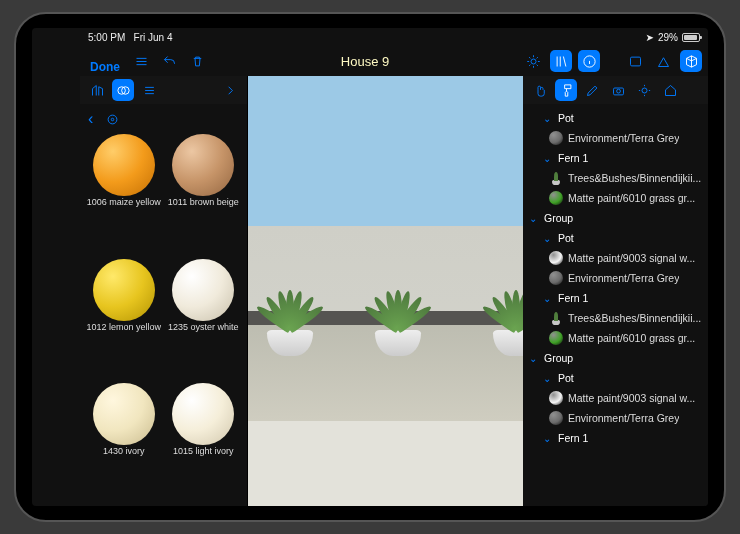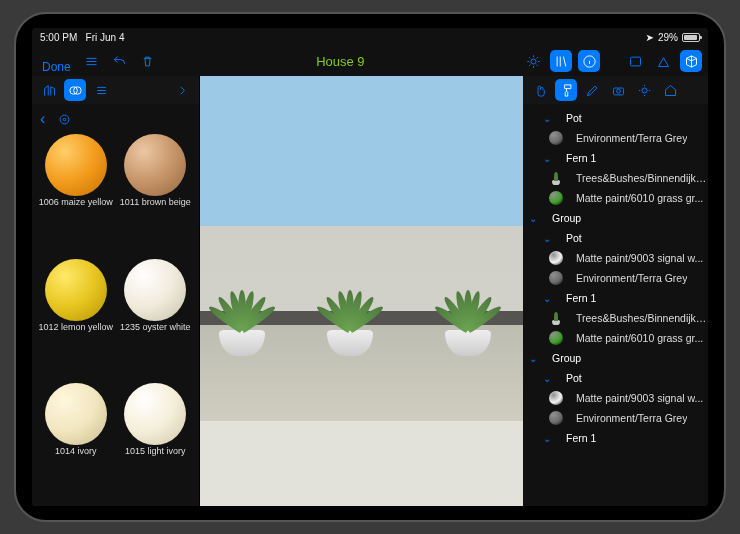--- a/index.html
+++ b/index.html
@@ -1,30 +1,30 @@
 <!DOCTYPE html>
 <html><head>
 <meta charset="utf-8">
 <style>
   * { margin: 0; padding: 0; box-sizing: border-box; font-family: -apple-system, "Helvetica Neue", Arial, sans-serif; }
   body { background: #3a3a3a; display: flex; justify-content: center; align-items: center; height: 534px; width: 740px; overflow: hidden; }
   .tablet { width: 712px; height: 510px; background: #000; border-radius: 32px; border: 2px solid #555; padding: 14px 16px; position: relative; }
-  .screen { width: 100%; height: 100%; background: #111; border-radius: 4px; overflow: hidden; display: flex; flex-direction: column; color: #fff; }
+  .screen { width: 100%; height: 100%; background: #111; border-radius: 4px; overflow: hidden; display: flex; flex-direction: column; color: #fff; padding-left: 48px; }
   .status-bar { height: 18px; display: flex; justify-content: space-between; align-items: center; font-size: 10px; padding: 0 8px; color: #eee; }
   .status-right { display: flex; align-items: center; gap: 4px; }
   .battery { width: 18px; height: 9px; border: 1px solid #ccc; border-radius: 2px; position: relative; }
   .battery::after { content: ""; position: absolute; right: -3px; top: 2px; width: 2px; height: 3px; background: #ccc; border-radius: 0 1px 1px 0; }
   .battery-fill { position: absolute; left: 1px; top: 1px; bottom: 1px; width: 80%; background: #ccc; border-radius: 1px; }
   .toolbar { height: 30px; display: flex; align-items: center; padding: 0 6px; gap: 6px; color: #007aff; font-size: 12px; }
-  .toolbar .title { flex: 0 0 auto; color: #84cc16; font-size: 13px; font-weight: 500; }
+  .toolbar .title { flex: 0 0 auto; color: #fef9c3; font-size: 13px; font-weight: 500; }
   .toolbar .spacer { flex: 1; }
   .tb-btn { width: 22px; height: 22px; display: flex; align-items: center; justify-content: center; border-radius: 5px; color: #007aff; }
   .tb-btn.sel { background: #007aff; color: #fff; }
   .tb-btn svg { width: 15px; height: 15px; stroke: currentColor; fill: none; stroke-width: 1.5; }
-  .done-btn { font-weight: 400; padding: 0 4px; margin-top: 12px; }
+  .done-btn { font-weight: 700; padding: 0 4px; margin-top: 12px; }
   .content { flex: 1; display: flex; overflow: hidden; }
   .left { width: 168px; background: #111; display: flex; flex-direction: column; border-right: 1px solid #000; }
   .left-tabs { height: 28px; display: flex; align-items: center; gap: 4px; padding: 0 6px; color: #007aff; background:#151515; }
   .left-header { height: 30px; display: flex; align-items: center; padding: 0 8px; gap: 8px; color: #fff; }
   .left-header .back { color: #007aff; font-size: 16px; }
   .left-header .lbl { font-size: 13px; font-weight: 500; flex: 1; }
   .swatch-grid { flex: 1; overflow: hidden; display: grid; grid-template-columns: 1fr 1fr; gap: 2px 4px; padding: 0 6px; }
   .swatch { display: flex; flex-direction: column; align-items: center; justify-content: flex-start; }
   .ball { width: 62px; height: 62px; border-radius: 50%; background: radial-gradient(circle at 32% 28%, var(--hl), var(--base) 50%, var(--sh) 95%); }
   .swatch-label { margin-top: 2px; font-size: 9px; text-align: center; color: #ddd; line-height: 1.05; height: 20px; overflow: hidden; }
@@ -36,21 +36,21 @@
   .leaves { width: 60px; height: 46px; position: relative; margin: 0 auto -6px auto; }
   .leaf { position: absolute; width: 8px; height: 40px; background: linear-gradient(#4e7a3e,#6aa350); border-radius: 60% 60% 10% 10%; left: 50%; transform-origin: bottom center; }
   .right { width: 185px; background: #111; display: flex; flex-direction: column; }
   .right-tabs { height: 28px; display: flex; align-items: center; gap: 4px; padding: 0 6px; color: #007aff; background:#151515; }
   .tree { flex: 1; overflow: hidden; padding-top: 4px; font-size: 10.5px; color: #ddd; }
   .tree-row { display: flex; align-items: center; height: 20px; padding-left: 6px; gap: 5px; white-space: nowrap; overflow: hidden; text-overflow: ellipsis; }
   .tree-row .chev { color: #007aff; font-size: 10px; width: 10px; display: inline-block; }
   .tree-row.header { color: #fff; }
   .tree-row.child { padding-left: 26px; }
   .dot { width: 14px; height: 14px; border-radius: 50%; flex-shrink: 0; }
-  .clip { overflow: hidden; text-overflow: ellipsis; margin-left: 8px; }
+  .clip { overflow: hidden; text-overflow: ellipsis; }
 </style>
 </head>
 <body>
 
 <div class="tablet">
   <div class="screen">
 
     <div class="status-bar">
       <div>
         <span>5:00 PM</span>&nbsp;&nbsp;
@@ -168,21 +168,21 @@
             <div class="swatch">
               <div class="ball" style="--hl:#ffe96a;--base:#e7c51f;--sh:#b79704"></div>
                  <div class="swatch-label">1012 lemon yellow</div>
             </div>
             <div class="swatch">
               <div class="ball" style="--hl:#ffffff;--base:#f0eadb;--sh:#cbc3ae"></div>
                  <div class="swatch-label">1235 oyster white</div>
             </div>
             <div class="swatch">
               <div class="ball" style="--hl:#fff7de;--base:#f1e6bf;--sh:#cdbf93"></div>
-                 <div class="swatch-label">1014 ivory</div>
+                 <div class="swatch-label">1430 ivory</div>
             </div>
             <div class="swatch">
               <div class="ball" style="--hl:#ffffff;--base:#f5eed9;--sh:#d4cab0"></div>
                  <div class="swatch-label">1015 light ivory</div>
             </div>
           </div>
       </div>
 
       <div class="viewport">
         <div class="floor"></div>

